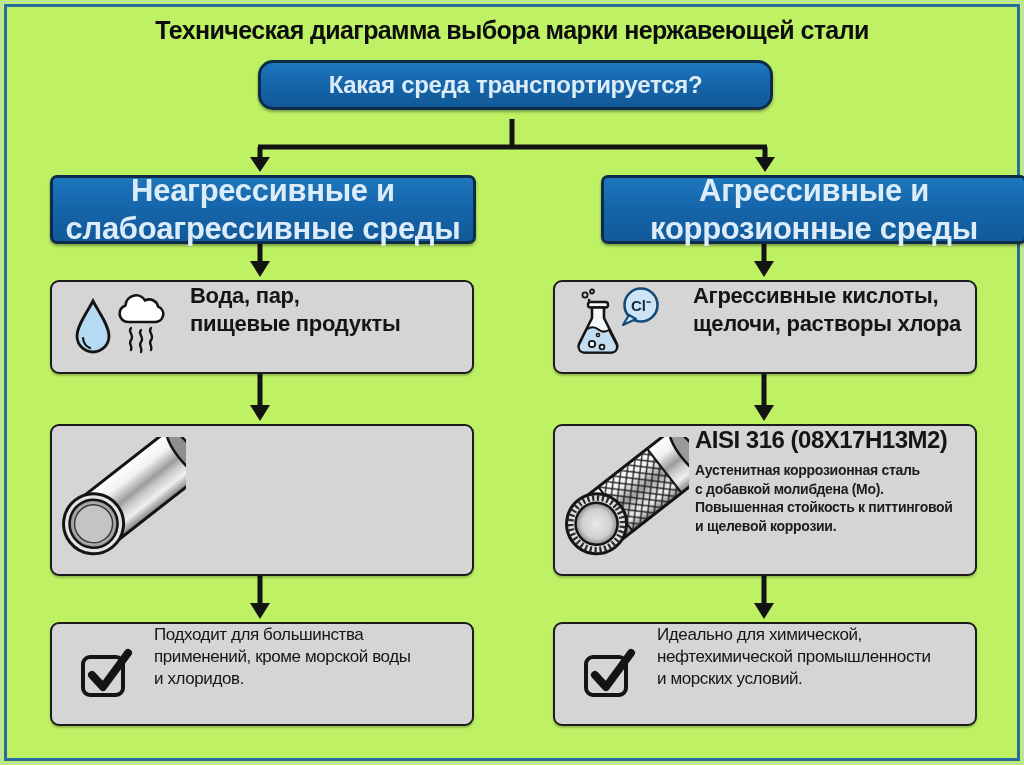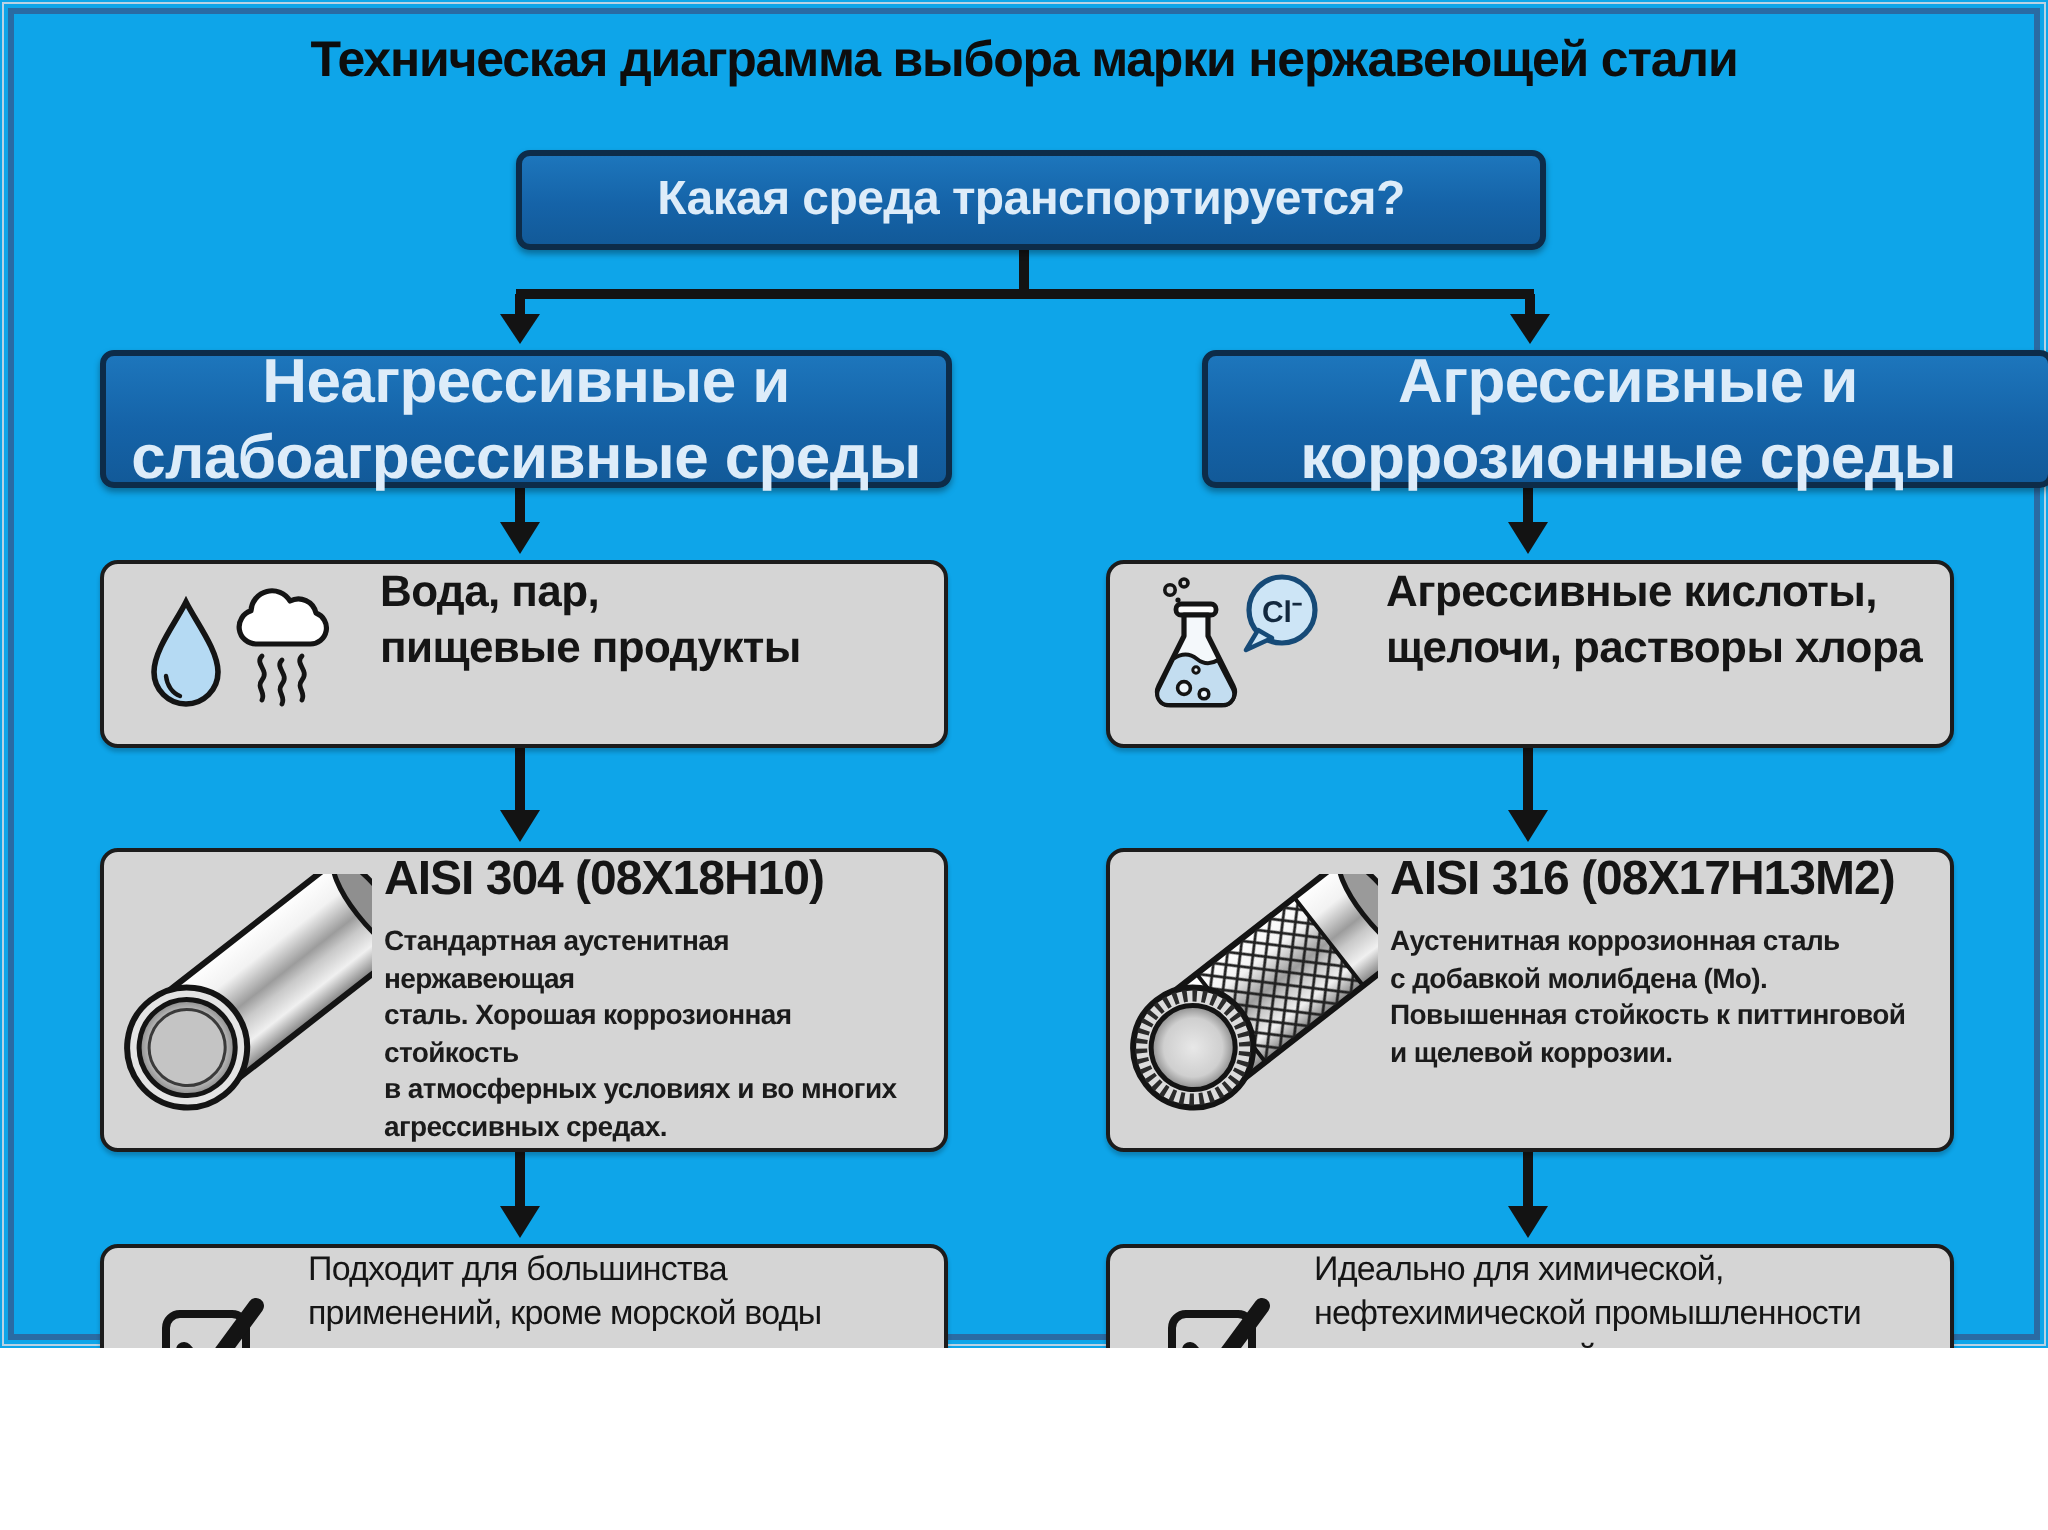--- a/index.html
+++ b/index.html
@@ -1,26 +1,26 @@
 <!DOCTYPE html>
 <html><head>
 <meta charset="utf-8">
 <style>
   html,body{margin:0;padding:0;background:#ffffff;}
   body{font-family:"Liberation Sans", sans-serif;-webkit-font-smoothing:antialiased;}
-  .canvas{position:relative;width:1024px;height:674px;background:#0ea5e9;overflow:hidden;}
+  .canvas{position:relative;width:1024px;height:765px;background:#bef264;overflow:hidden;}
   .frame-outer{position:absolute;inset:1px;border:1px solid #b9d2e4;pointer-events:none;}
   .frame-inner{position:absolute;inset:4px;border:3px solid #2a6ba3;pointer-events:none;}
   .title{position:absolute;top:16px;left:0;width:100%;text-align:center;
          font-size:25px;font-weight:bold;color:#0d0d0d;letter-spacing:-0.6px;}
   .bluebox{position:absolute;background:linear-gradient(180deg,#1d76bc 0%,#1563a8 55%,#125a99 100%);
            border:3px solid #0d2c49;border-radius:7px;color:#ddecf9;font-weight:bold;
            display:flex;align-items:center;justify-content:center;text-align:center;
            white-space:pre-line;letter-spacing:-0.3px;box-shadow:0 2px 3px rgba(0,0,0,.35);}
-  #root-box{left:258px;top:75px;width:509px;height:44px;font-size:24px;}
+  #root-box{left:258px;top:60px;width:509px;height:44px;font-size:24px;border-radius:15px;}
   .branch{top:175px;width:420px;height:63px;font-size:31px;line-height:1.2;}
   #branch-left{left:50px;} #branch-right{left:553px;margin-left:48px;}
   .graybox{position:absolute;width:420px;background:#d5d5d5;border:2px solid #1c1c1c;border-radius:9px;
            display:flex;box-shadow:0 2px 2px rgba(0,0,0,.22);color:#151515;}
   .col-left{left:50px;} .col-right{left:553px;}
   .media{top:280px;height:90px;}
   .grade{top:424px;height:148px;}
   .result{top:622px;height:100px;}
   .media-icons{position:relative;width:138px;height:100%;flex:none;}
   .media-icons svg{position:absolute;}
@@ -134,27 +134,20 @@
           </radialGradient>
         </defs>
         <g transform="translate(34,88) rotate(-38)">
           <rect x="0" y="-28" width="118" height="56" fill="url(#met1)" stroke="#141414" stroke-width="3"></rect>
           <ellipse cx="118" cy="0" rx="8" ry="28" fill="#8f8f8f" stroke="#141414" stroke-width="2.5"></ellipse>
           <circle cx="2" cy="0" r="30" fill="#e4e4e4" stroke="#141414" stroke-width="3"></circle>
           <circle cx="2" cy="0" r="24" fill="url(#bore1)" stroke="#141414" stroke-width="2.5"></circle>
           <circle cx="2" cy="0" r="19" fill="#c4c4c4" stroke="#3a3a3a" stroke-width="1.5"></circle>
         </g>
       </svg>
-    </div>
-    <div class="grade-text">
-      <div class="grade-name">AISI 304 (08Х18Н10)</div>
-      <div class="grade-desc">Стандартная аустенитная нержавеющая
-сталь. Хорошая коррозионная стойкость
-в атмосферных условиях и во многих
-агрессивных средах.</div>
     </div>
   </div>
 
   <div class="graybox grade col-right">
     <div class="grade-icon">
       <svg width="128" height="126" viewBox="0 0 128 126">
         <defs>
           <linearGradient id="met2" x1="0" y1="0" x2="0" y2="1">
             <stop offset="0" stop-color="#ffffff"></stop>
               <stop offset="0.25" stop-color="#f2f2f2"></stop>

